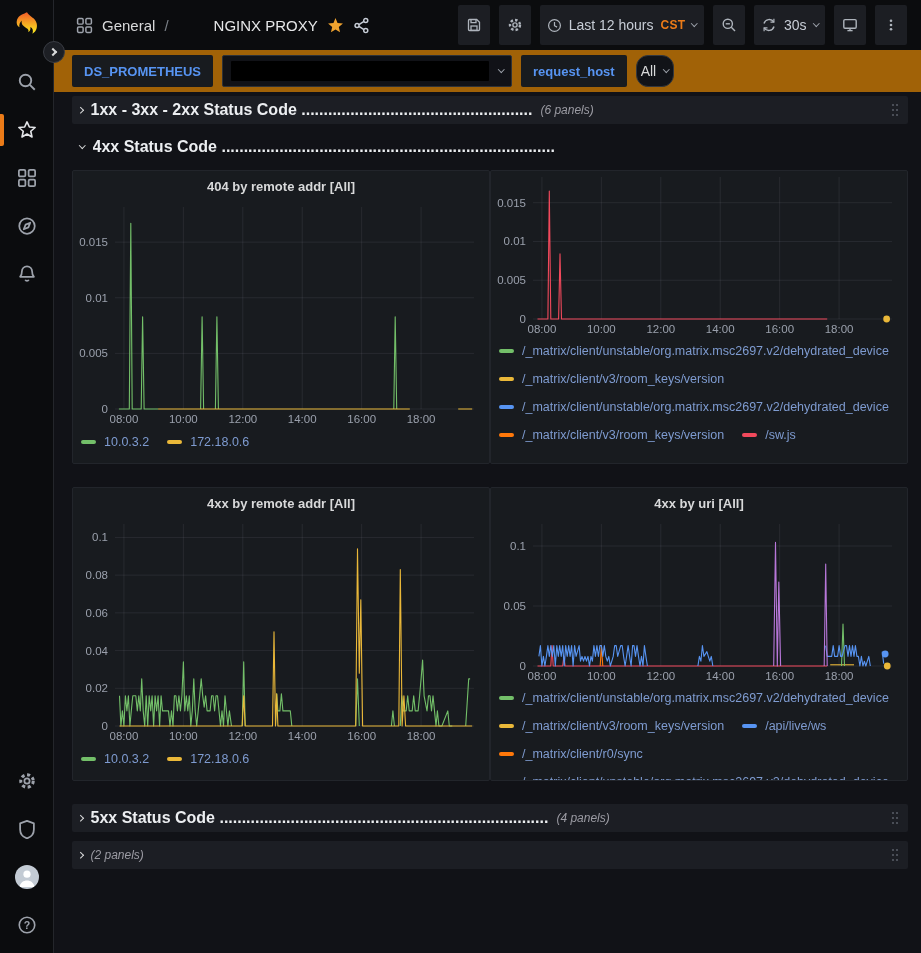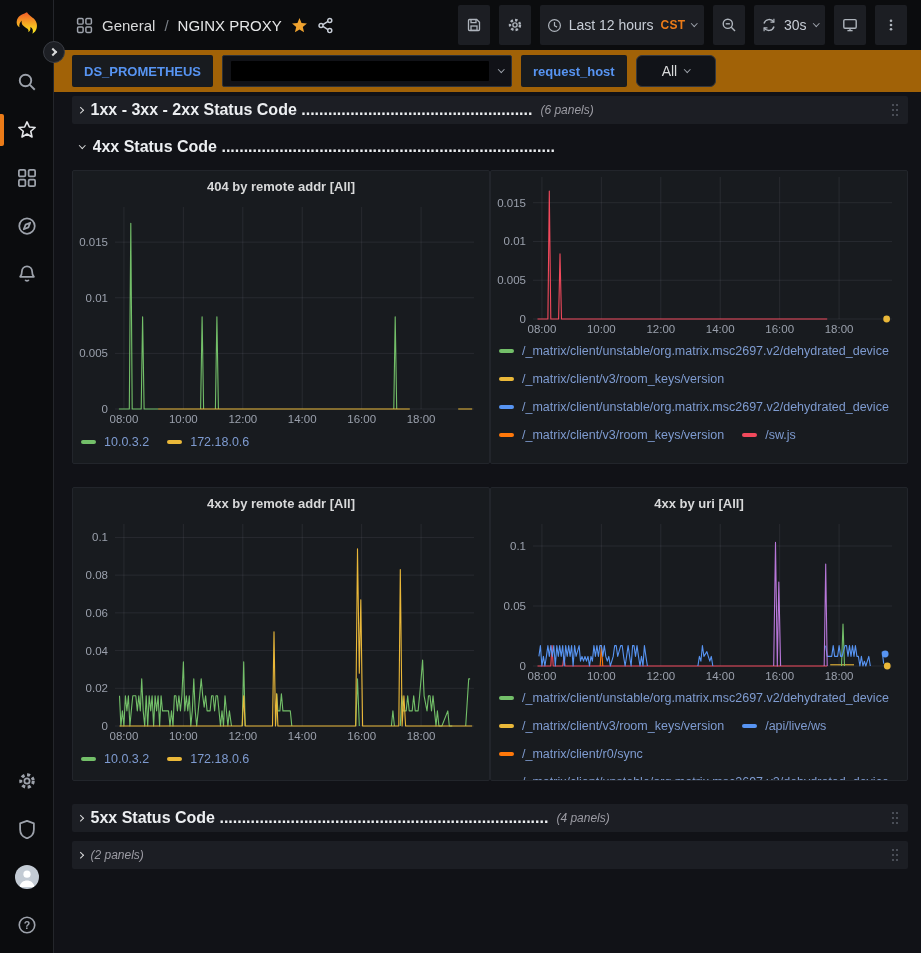--- a/index.html
+++ b/index.html
@@ -23,39 +23,39 @@
   .chev { display:inline-block; width:6px; height:6px; border-right:2px solid #d8d9da; border-bottom:2px solid #d8d9da; }
   .chev.right { transform:rotate(-45deg); margin-left:-2px; }
   .chev.down  { transform:rotate(45deg); margin-top:-3px; }
   .chev.small { width:4.5px; height:4.5px; border-width:1.5px; border-color:#9da2ab; }
 
   
   .main { flex:1; display:flex; flex-direction:column; min-width:0; }
   .topnav { height:50px; background:#0b0c0e; display:flex; align-items:center; padding:0 14px 0 22px; }
   .crumbs { display:flex; align-items:center; gap:9px; font-size:15px; }
   .crumb-sep { color:#7b8087; }
-  .crumb-title { color:#e6e7e8; }
+  .crumb-title { color:#e6e7e8;margin-left:36px; }
   .nav-right { margin-left:auto; display:flex; align-items:center; gap:9px; }
   .tool-btn { height:40px; min-width:32px; padding:0 7px; background:#1c1e23; border:none; border-radius:2px;
     color:#aeb4bc; display:flex; align-items:center; justify-content:center; gap:7px; cursor:pointer;
     font-family:"Liberation Sans",sans-serif; font-size:14px; }
   .tool-btn .lbl { color:#c7cdd6; }
   .tz { color:#eb7b18; font-size:12px; font-weight:700; letter-spacing:.3px; }
   .star-orange { color:#f0a32f; }
   .icon { display:inline-flex; }
 
   
   .varbar { height:42px; background:#a16207; display:flex; align-items:center; gap:9px; padding:0 14px 0 18px; }
   .var-label { height:32px; display:flex; align-items:center; padding:0 12px; background:#181b1f;
     color:#5794f2; font-size:13px; font-weight:700; border-radius:2px; }
   .var-select { height:32px; width:290px; background:#111217; border:1px solid #2f3237; border-radius:2px;
     display:flex; align-items:center; padding:0 8px; cursor:pointer; }
   .redacted { flex:1; height:20px; background:#000; border-radius:1px; margin-right:10px; }
-  .var-select-small { height:32px; background:#111318; border:1px solid #34373d; border-radius:6px;
-    display:flex; align-items:center; gap:8px; padding:0 25px; color:#d8d9da; font-size:14px; cursor:pointer; }
+  .var-select-small { height:32px; background:#111318; border:1px solid #34373d; border-radius:12px;
+    display:flex; align-items:center; gap:8px; padding:0 4px; color:#d8d9da; font-size:14px; cursor:pointer; }
 
   
   .dash { flex:1; padding:4px 13px 0 18px; overflow:hidden; }
   .row-head { height:28px; display:flex; align-items:center; gap:8px; padding:0 8px; border-radius:2px;
     margin-bottom:9px; cursor:pointer; }
   .row-head.collapsed { background:#1c1e24; }
   .row-title { font-size:16px; font-weight:700; color:#eceef1; white-space:nowrap; overflow:hidden; }
   .row-count { font-size:12px; font-style:italic; color:#9b9ba3; white-space:nowrap; }
   .row-spacer { flex:1; }
   .drag-dots { color:#565a63; display:flex; }

